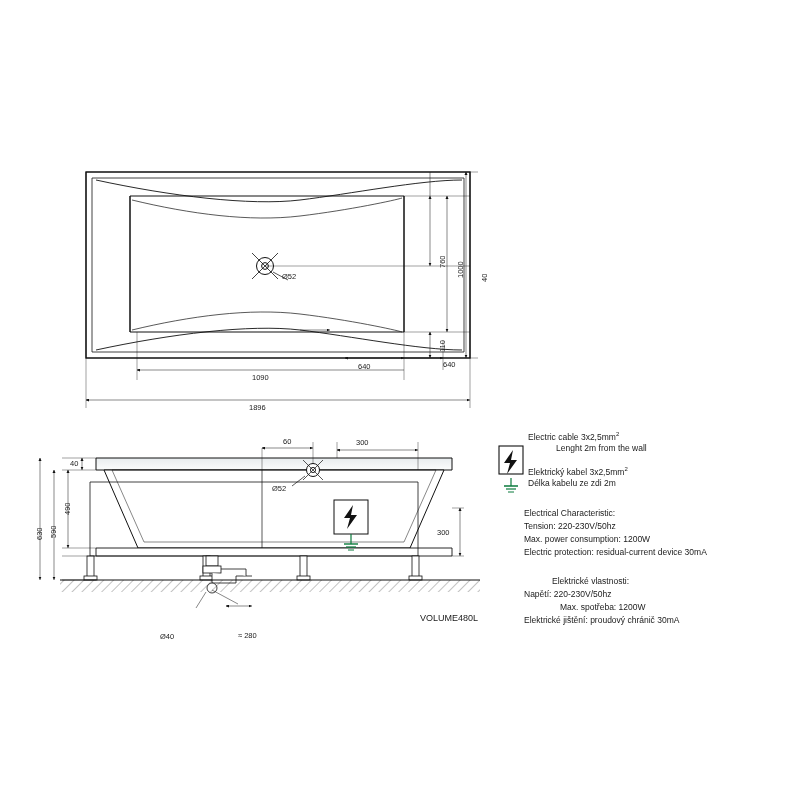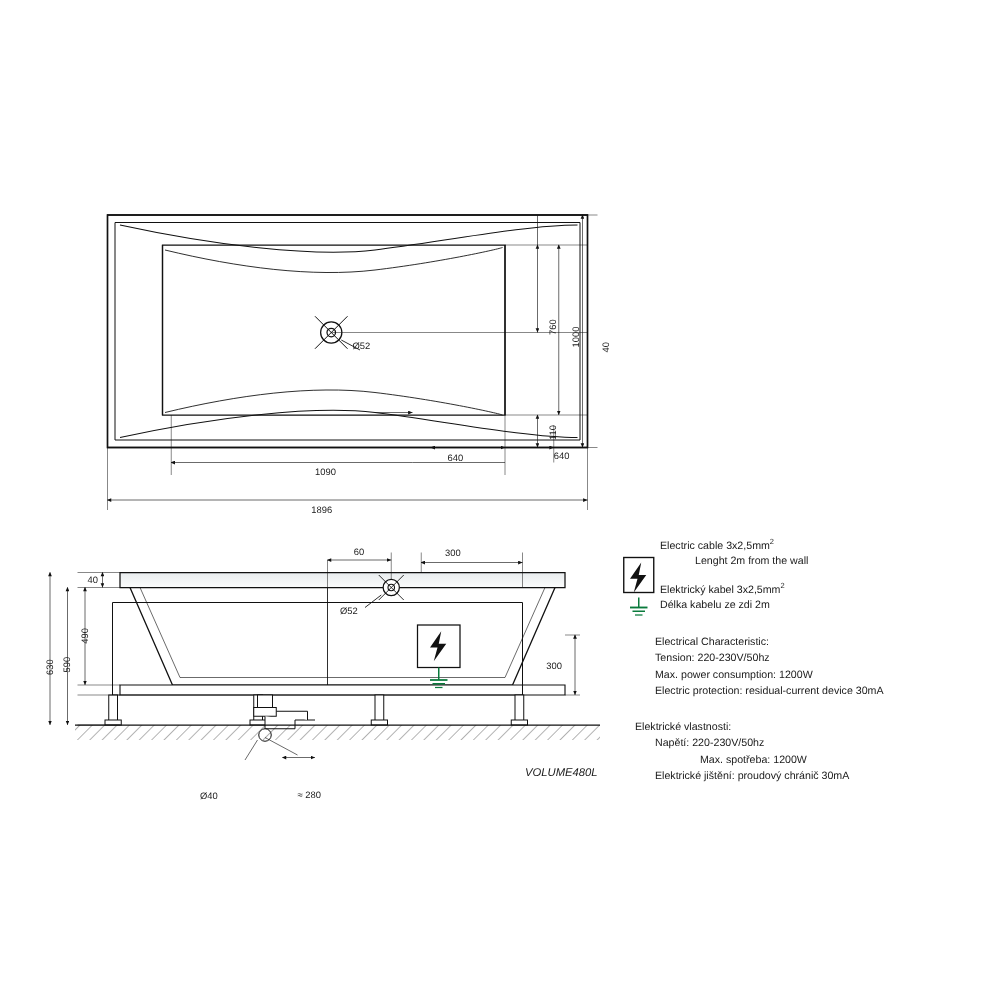--- a/index.html
+++ b/index.html
@@ -220,28 +220,28 @@
 <div class="txt s7 vert" style="left:63px; top:515px;">490</div>
 <div class="txt s7 vert" style="left:49px; top:538px;">590</div>
 <div class="txt s7 vert" style="left:35px; top:540px;">630</div>
 <div class="txt s7" style="left:283px; top:437px;">60</div>
 <div class="txt s7" style="left:356px; top:438px;">300</div>
 <div class="txt s7" style="left:437px; top:528px;">300</div>
 <div class="txt s7" style="left:272px; top:484px;">Ø52</div>
 <div class="txt s7" style="left:160px; top:608px;margin-top:24px;">Ø40</div>
 <div class="txt s7" style="left:222px; top:631px;margin-left:16px;">≈ 280</div>
 
-<div class="txt s9" style="left:420px; top:613px;font-style:italic;">VOLUME480L</div>
+<div class="txt s9" style="left:420px; top:613px;">VOLUME480L</div>
 
 <div class="txt" style="left:528px; top:431px;"><span>Electric cable 3x2,5mm</span><span class="sup">2</span></div>
 <div class="txt" style="left:528px; top:443px;margin-left:28px;">Lenght 2m from the wall</div>
 <div class="txt" style="left:528px; top:466px;"><span>Elektrický kabel 3x2,5mm</span><span class="sup">2</span></div>
 <div class="txt" style="left:528px; top:478px;">Délka kabelu ze zdi 2m</div>
 
 <div class="txt" style="left:524px; top:508px;">Electrical Characteristic:</div>
 <div class="txt" style="left:524px; top:521px;">Tension: 220-230V/50hz</div>
 <div class="txt" style="left:524px; top:534px;">Max. power consumption: 1200W</div>
 <div class="txt" style="left:524px; top:547px;">Electric protection: residual-current device 30mA</div>
 
-<div class="txt" style="left:508px; top:576px;">Elektrické vlastnosti:</div>
+<div class="txt" style="left:552px; top:576px;">Elektrické vlastnosti:</div>
 <div class="txt" style="left:524px; top:589px;">Napětí: 220-230V/50hz</div>
 <div class="txt" style="left:524px; top:602px;margin-left:36px;">Max. spotřeba: 1200W</div>
 <div class="txt" style="left:524px; top:615px;">Elektrické jištění: proudový chránič 30mA</div>
 
 </body></html>

